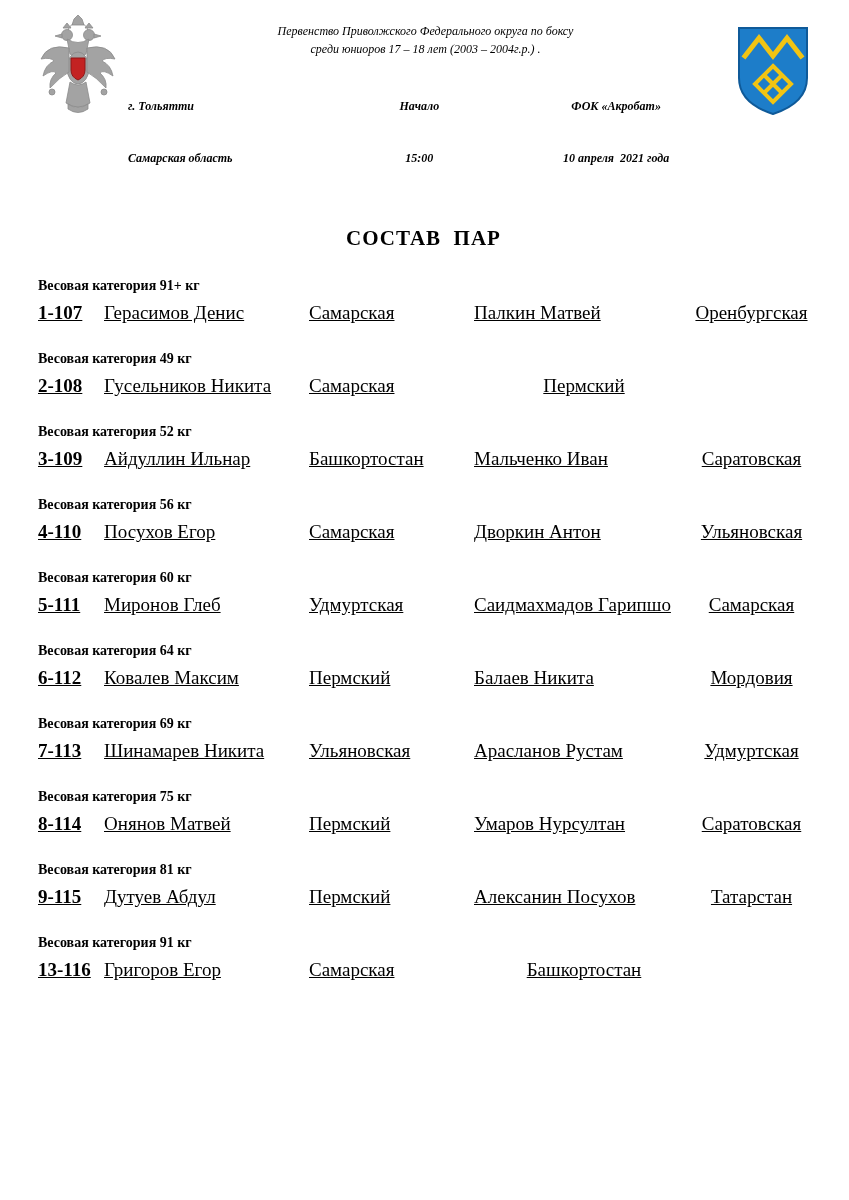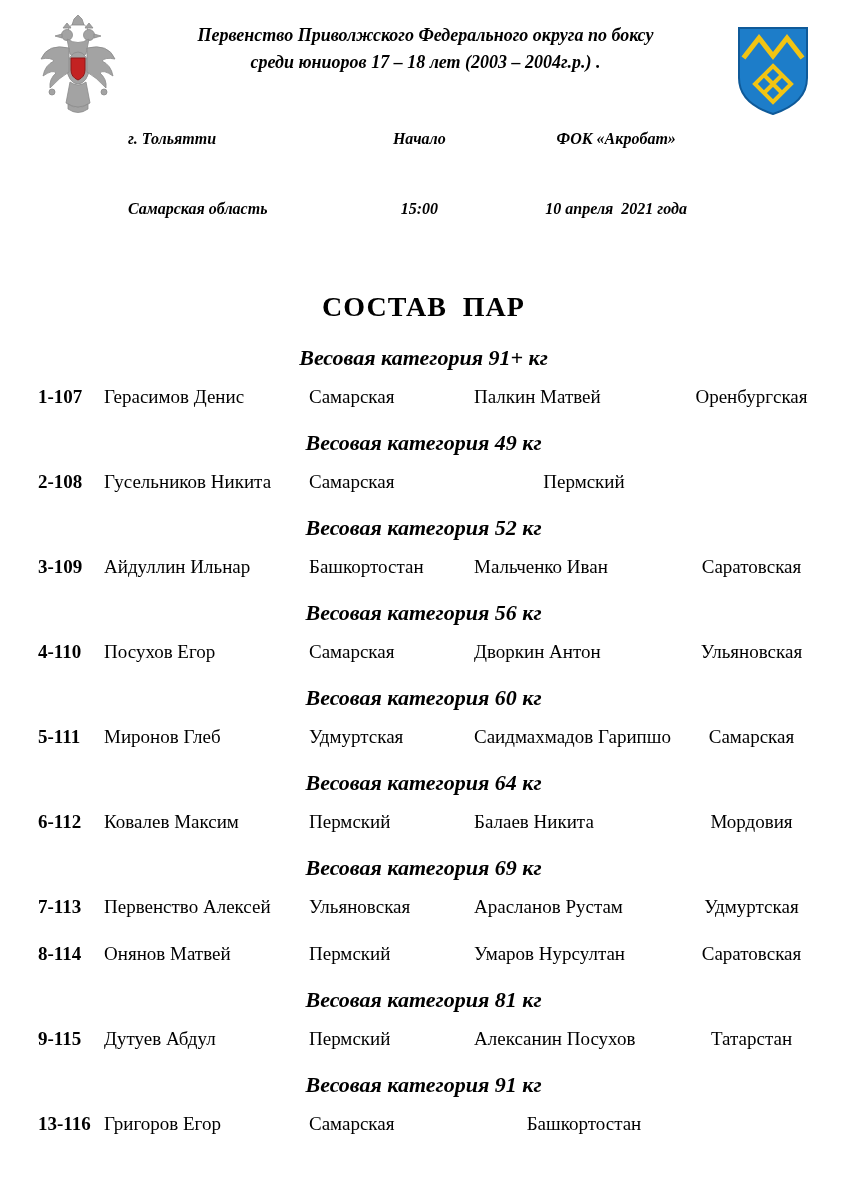--- a/index.html
+++ b/index.html
@@ -16,55 +16,54 @@
     padding:14px 40px 0 38px;
     overflow:hidden;
   }
   
   .header-row { display:flex; align-items:flex-start; }
   .emblem-left { flex:0 0 80px; width:80px; }
   .emblem-right { flex:0 0 76px; width:76px; display:flex; justify-content:flex-end; margin-top:12px; }
   .header-center { flex:1 1 auto; padding-top:8px; min-width:0; }
   .header-title {
     text-align:center;
-    font-weight:bold; font-style:italic;
-    font-size:18px; line-height:1.5;
+    font-weight:normal; font-style:italic;
+    font-size:12px; line-height:1.5;
   }
   .info-row {
     display:flex;
     margin-top:5px;
     font-style:italic; font-weight:bold;
-    font-size:16px; line-height:1.45;
+    font-size:12px; line-height:1.45;
   }
   .info-row div { white-space:pre; }
   .info-left  { width:36%; text-align:left; padding-left:10px; }
   .info-center{ width:26%; text-align:center; }
   .info-right { width:38%; text-align:center; }
   
   .page-title {
     margin-top:24px;
     text-align:center;
-    font-size:28px; font-weight:bold;
+    font-size:21px; font-weight:bold;
     letter-spacing:1px;
     white-space:pre;
   }
   
   .pairs { margin-top:10px; }
   .pair-block { margin-top:24px; }
   .pair-category {
-    text-align:center;
-    font-weight:bold; font-style:italic;
-    font-size:22px; line-height:22px;
+    font-weight:bold; 
+    font-size:14px; line-height:22px;
   }
   .pair-row {
     display:grid;
     grid-template-columns:66px 205px 165px 220px 1fr;
     align-items:baseline;
-    margin-top:16px;
-    font-size:19px; line-height:23px;
+    margin-top:4px;
+    font-size:19px; line-height:23px;text-decoration:underline;
   }
   .pair-number { font-weight:bold; }
   .pair-boxer1, .pair-region1, .pair-boxer2 { white-space:nowrap; }
   .pair-region2 { text-align:center; white-space:nowrap; }
 </style>
 </head>
 <body>
 
 <div class="page">
 
@@ -196,28 +195,29 @@
       <div class="pair-region1">Пермский</div>
       <div class="pair-boxer2">Балаев Никита</div>
       <div class="pair-region2">Мордовия</div>
     </div>
   </div>
 
   <div class="pair-block">
     <div class="pair-category">Весовая категория 69 кг</div>
     <div class="pair-row">
       <div class="pair-number">7-113</div>
-      <div class="pair-boxer1">Первенство Алексей</div>
+      <div class="pair-boxer1">Шинамарев Никита</div>
       <div class="pair-region1">Ульяновская</div>
       <div class="pair-boxer2">Арасланов Рустам</div>
       <div class="pair-region2">Удмуртская</div>
     </div>
   </div>
 
   <div class="pair-block">
+    <div class="pair-category">Весовая категория 75 кг</div>
     <div class="pair-row">
       <div class="pair-number">8-114</div>
       <div class="pair-boxer1">Онянов Матвей</div>
       <div class="pair-region1">Пермский</div>
       <div class="pair-boxer2">Умаров Нурсултан</div>
       <div class="pair-region2">Саратовская</div>
     </div>
   </div>
 
   <div class="pair-block">

